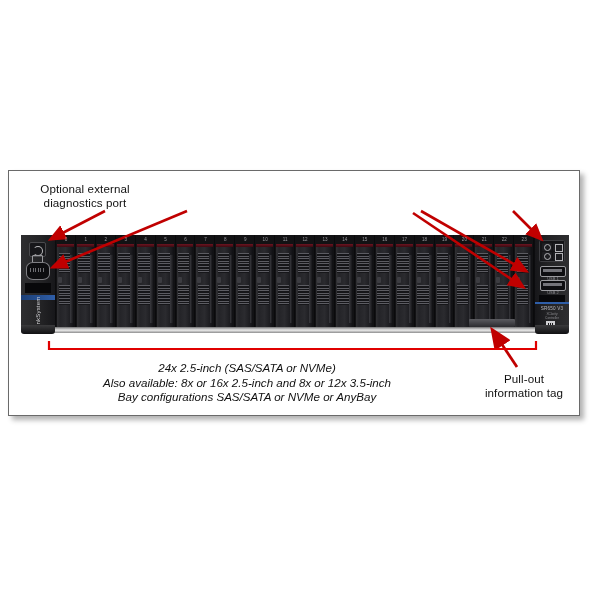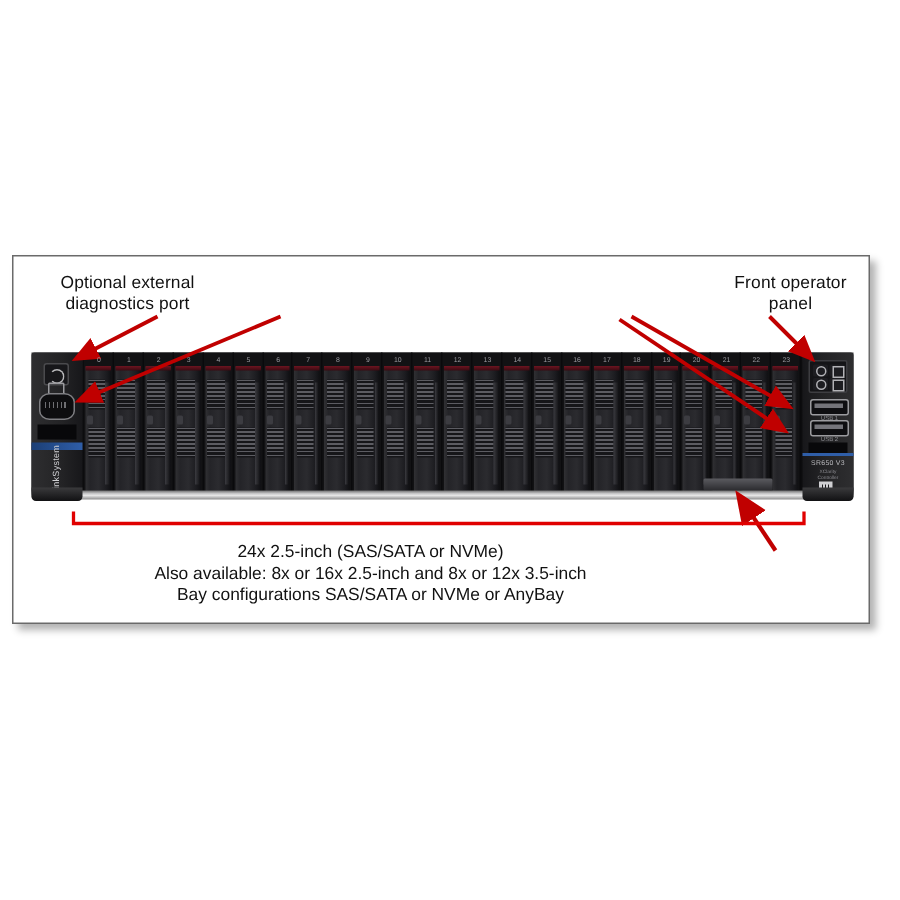--- a/index.html
+++ b/index.html
@@ -26,20 +26,21 @@
   .callout.lbl-diag{left:16px;top:11px;width:120px;}
   .callout.lbl-vga{left:126px;top:11px;width:86px;}
   .callout.lbl-usb{left:341px;top:11px;width:152px;}
   .callout.lbl-fop{left:466px;top:11px;width:104px;}
   .callout.lbl-tag{left:460px;top:201px;width:110px;}
 
   .bottom-text{
     position:absolute;left:28px;top:190px;width:420px;
     color:#111;font-size:11.6px;line-height:14.5px;text-align:center;
     white-space:pre-line;
+    font-style:italic;
   }
 
   
   .arrows{position:absolute;left:0;top:0;width:572px;height:246px;pointer-events:none;}
 
   
   .server{
     position:absolute;left:12px;top:64px;width:548px;height:103px;
   }
   .chassis{
@@ -191,22 +192,22 @@
 </style>
 </head>
 <body>
 
 <div id="stage">
 
   <div class="figure-frame">
 
     <div class="callout lbl-diag">Optional external
 diagnostics port</div>
-    <div class="callout lbl-fop">Front operator
-panel</div>
+    <div class="callout lbl-tag">Pull-out
+information tag</div>
 
     <div class="server">
       <div class="chassis"></div>
 
       <div class="ear-left">
         <div class="diag-port"></div>
         <div class="vga-glyph"></div>
         <div class="vga-port"></div>
         <div class="blk"></div>
         <div class="blue-strip"></div>

